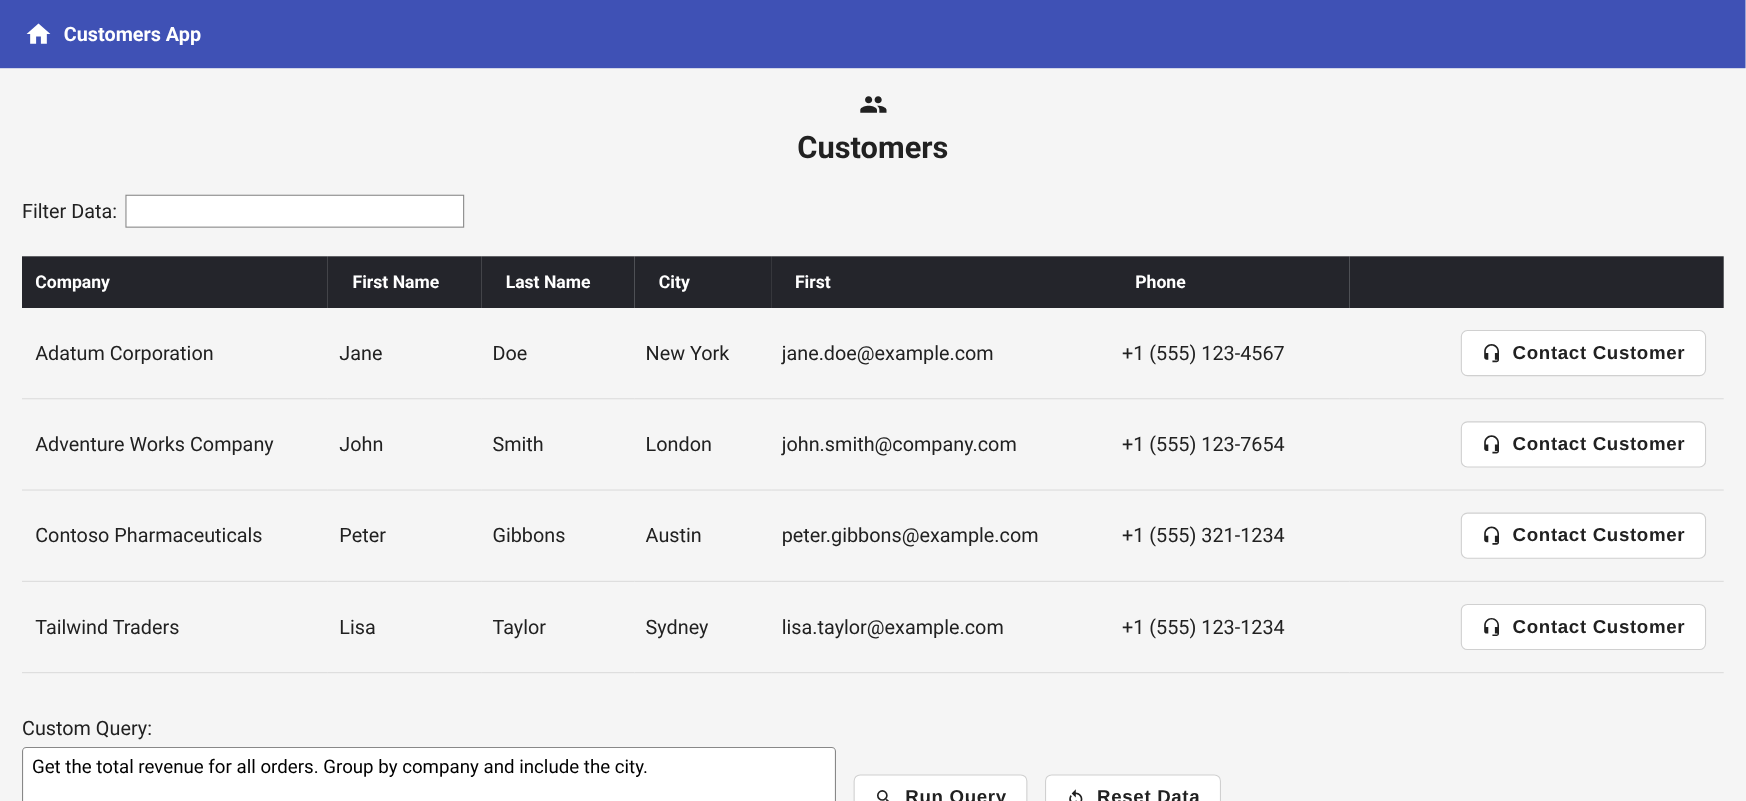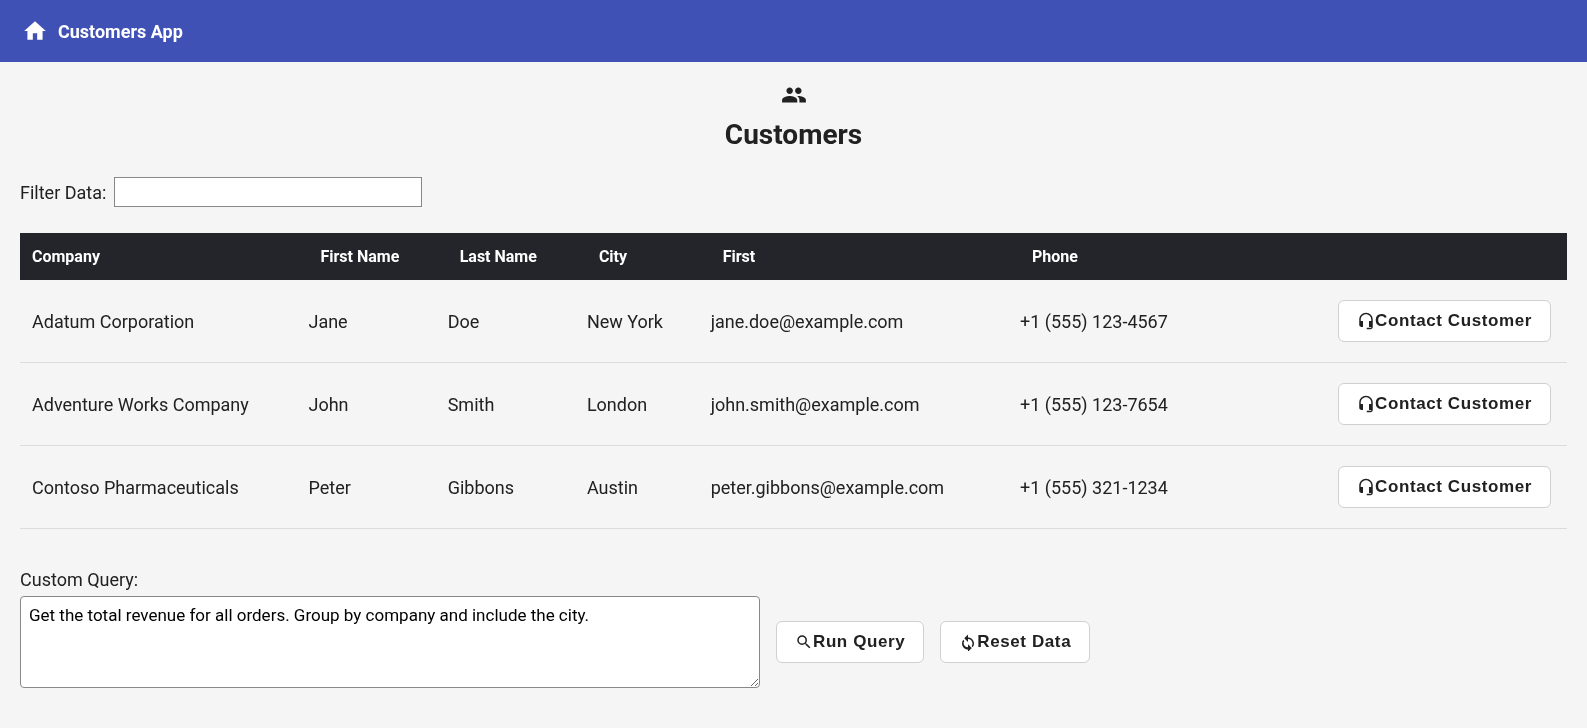--- a/index.html
+++ b/index.html
@@ -70,20 +70,21 @@
     padding: 20px 10px;
     font-size: 18px;
     border-bottom: 1px solid #dcdcdc;
     vertical-align: middle;
   }
   table.customers tbody td:first-child { padding-left: 12px; }
   table.customers tbody td:last-child { text-align: right; padding-right: 16px; }
   .btn {
     display: inline-flex;
     align-items: center;
+    gap: 10px;
     background: #fff;
     border: 1px solid #d0d0d0;
     border-radius: 6px;
     padding: 10px 18px;
     font-size: 17px;
     font-weight: 600;
     letter-spacing: 0.6px;
     color: #212121;
     cursor: pointer;
   }
@@ -172,36 +173,50 @@
                   <path d="M12 1C6.99 1 3 4.99 3 10v7c0 1.66 1.34 3 3 3h2v-8H5v-2c0-3.87 3.13-7 7-7s7 3.13 7 7v2h-3v8h3v1h-6v2h5c1.66 0 3-1.34 3-3V10c0-5.01-3.99-9-9-9z"></path>
                 </svg></span>
               <span>Contact Customer</span>
             </button></td>
         </tr>
         <tr>
           <td>Adventure Works Company</td>
           <td>John</td>
           <td>Smith</td>
           <td>London</td>
-          <td>john.smith@example.com</td>
+          <td>john.smith@company.com</td>
           <td>+1 (555) 123-7654</td>
           <td><button class="btn">
               <span class="icon icon-sm"><svg viewBox="0 0 24 24" fill="#212121">
                   <path d="M12 1C6.99 1 3 4.99 3 10v7c0 1.66 1.34 3 3 3h2v-8H5v-2c0-3.87 3.13-7 7-7s7 3.13 7 7v2h-3v8h3v1h-6v2h5c1.66 0 3-1.34 3-3V10c0-5.01-3.99-9-9-9z"></path>
                 </svg></span>
               <span>Contact Customer</span>
             </button></td>
         </tr>
         <tr>
           <td>Contoso Pharmaceuticals</td>
           <td>Peter</td>
           <td>Gibbons</td>
           <td>Austin</td>
           <td>peter.gibbons@example.com</td>
           <td>+1 (555) 321-1234</td>
+          <td><button class="btn">
+              <span class="icon icon-sm"><svg viewBox="0 0 24 24" fill="#212121">
+                  <path d="M12 1C6.99 1 3 4.99 3 10v7c0 1.66 1.34 3 3 3h2v-8H5v-2c0-3.87 3.13-7 7-7s7 3.13 7 7v2h-3v8h3v1h-6v2h5c1.66 0 3-1.34 3-3V10c0-5.01-3.99-9-9-9z"></path>
+                </svg></span>
+              <span>Contact Customer</span>
+            </button></td>
+        </tr>
+        <tr>
+          <td>Tailwind Traders</td>
+          <td>Lisa</td>
+          <td>Taylor</td>
+          <td>Sydney</td>
+          <td>lisa.taylor@example.com</td>
+          <td>+1 (555) 123-1234</td>
           <td><button class="btn">
               <span class="icon icon-sm"><svg viewBox="0 0 24 24" fill="#212121">
                   <path d="M12 1C6.99 1 3 4.99 3 10v7c0 1.66 1.34 3 3 3h2v-8H5v-2c0-3.87 3.13-7 7-7s7 3.13 7 7v2h-3v8h3v1h-6v2h5c1.66 0 3-1.34 3-3V10c0-5.01-3.99-9-9-9z"></path>
                 </svg></span>
               <span>Contact Customer</span>
             </button></td>
         </tr>
       </tbody>
   </table>
 

